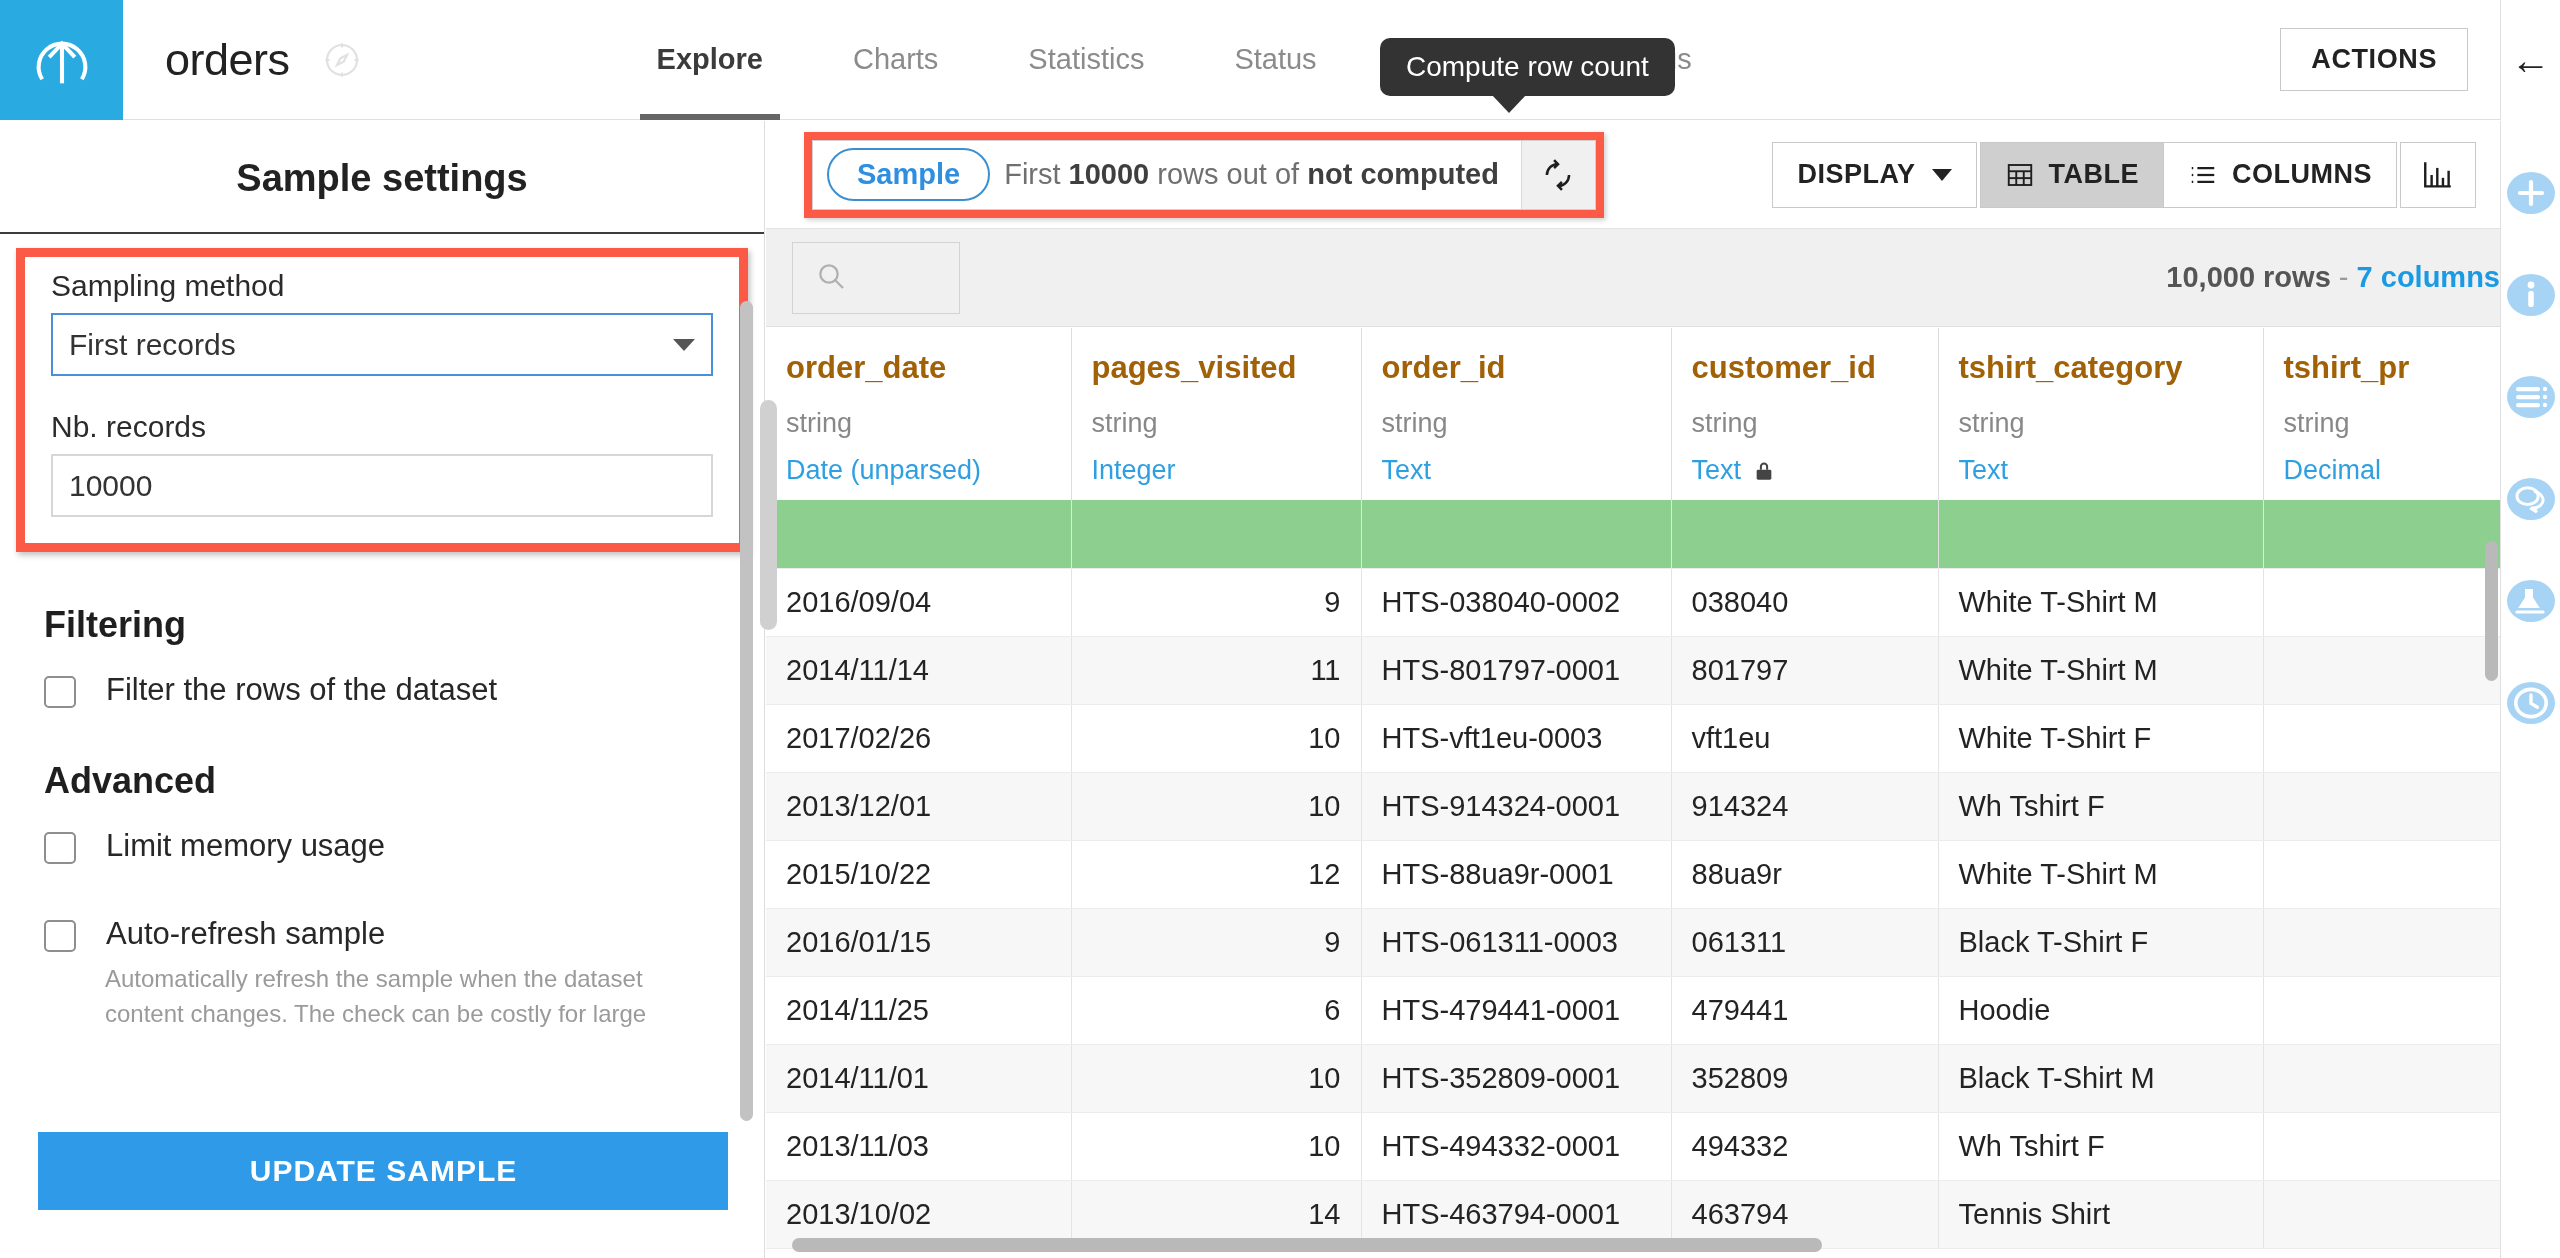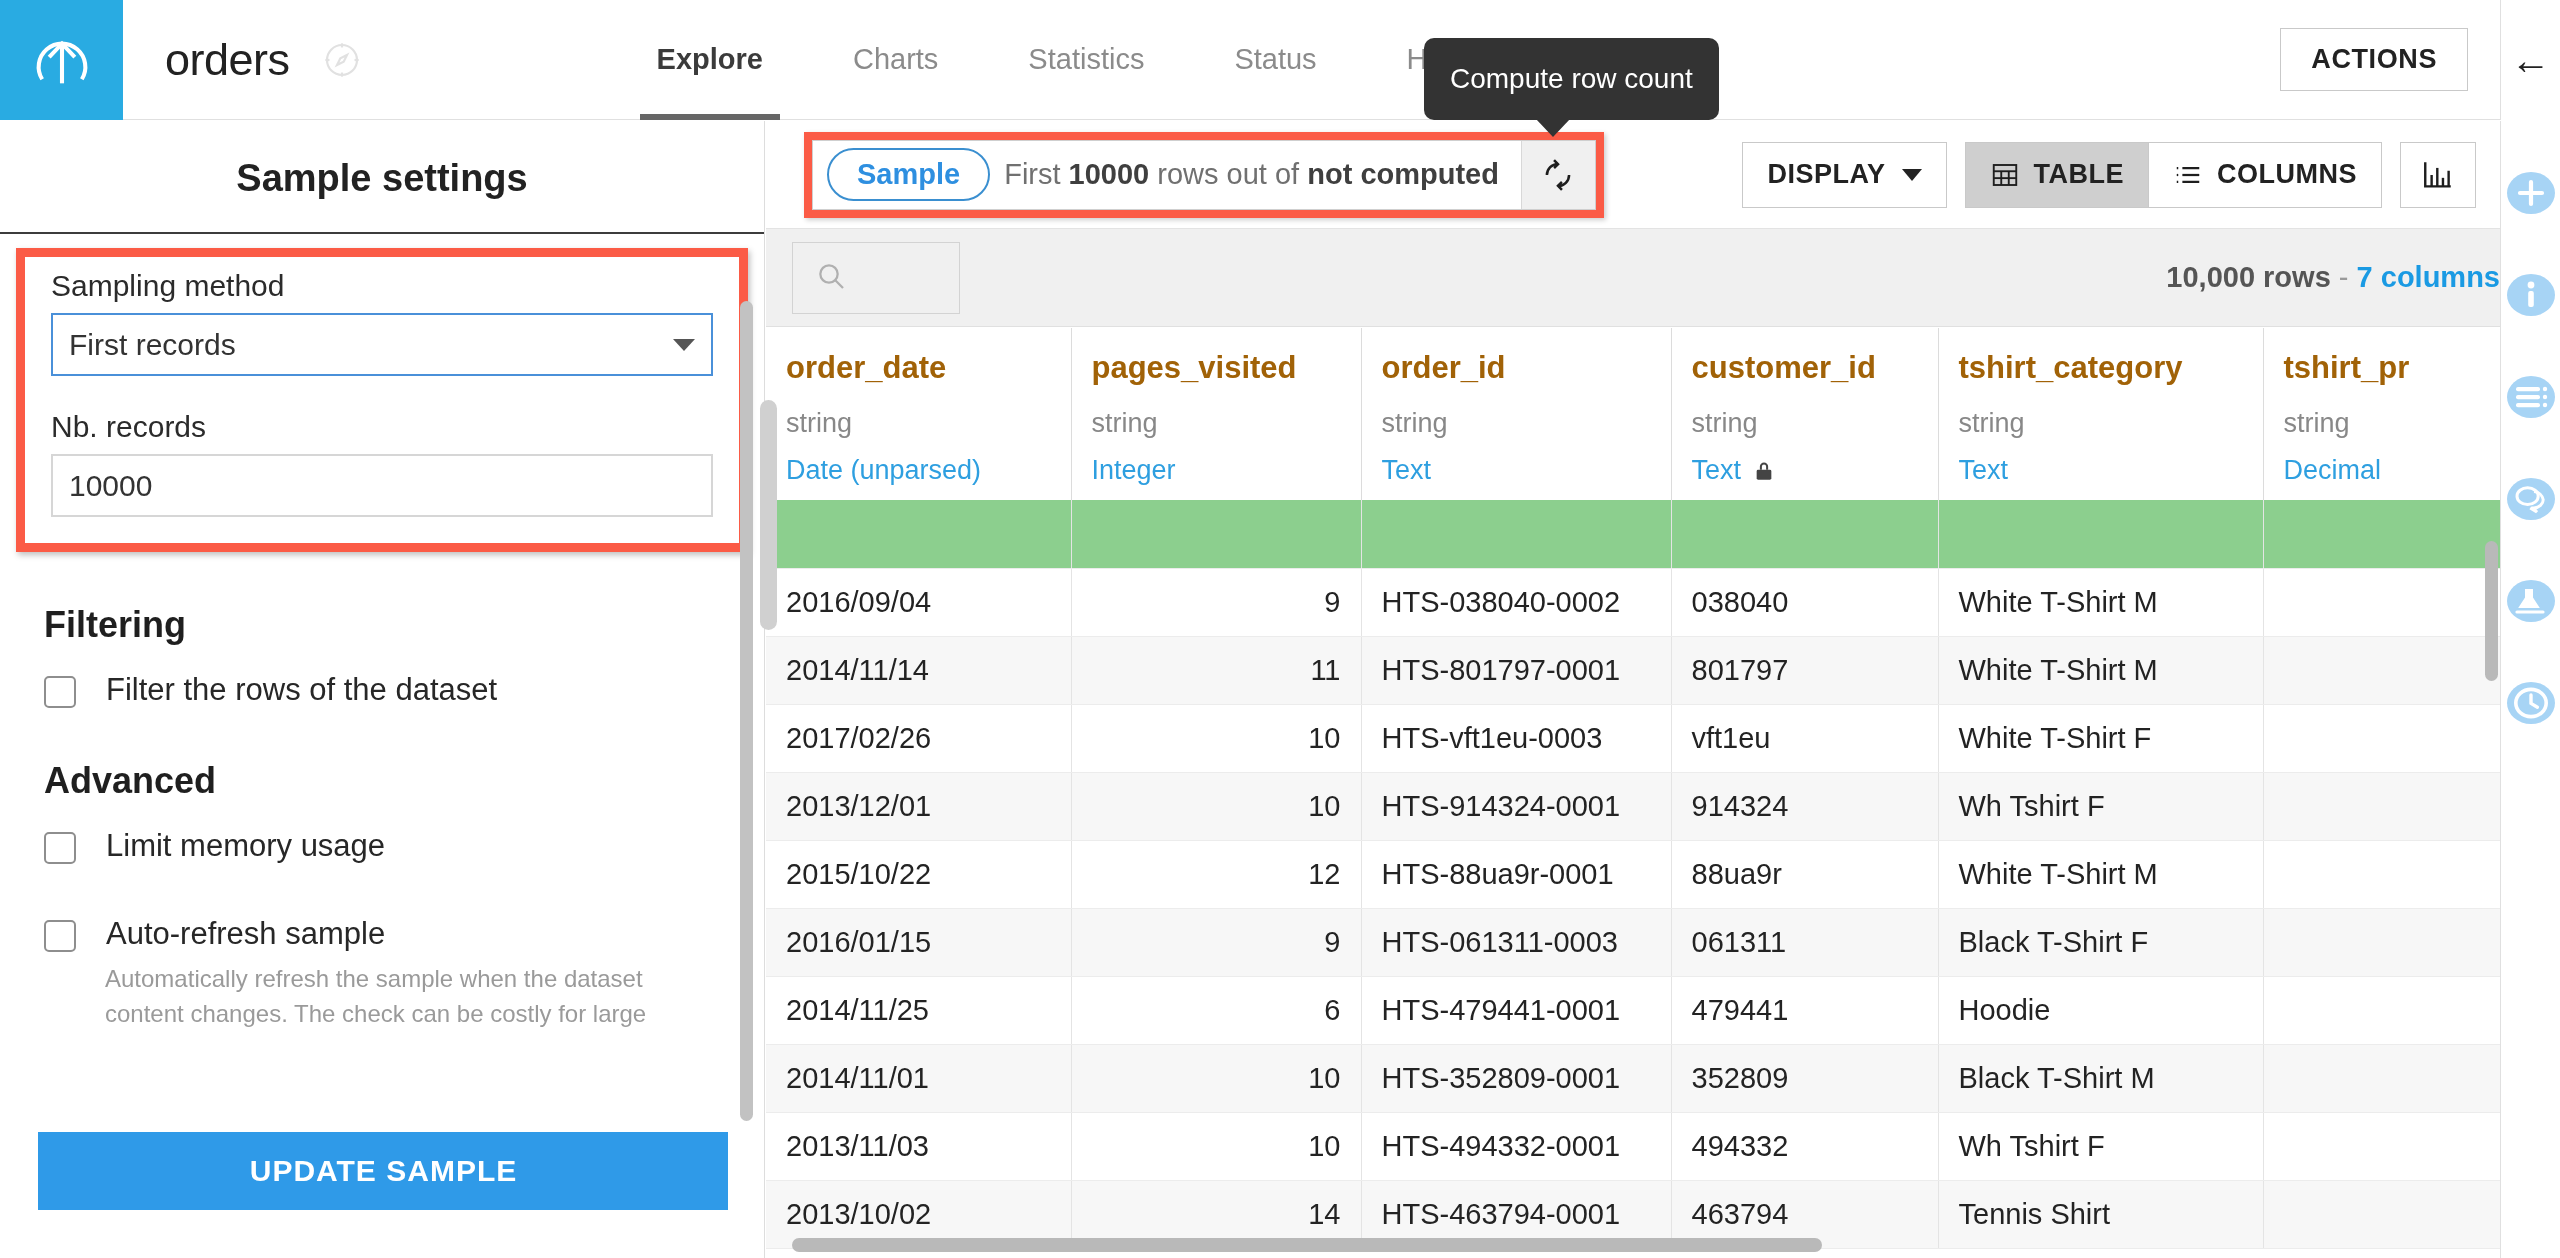--- a/index.html
+++ b/index.html
@@ -50,23 +50,23 @@
   }
   .backbar {
     position: absolute; top: 0; right: 0; width: 60px; height: 120px;
     border-left: 1px solid #e0e0e0; background:#fff;
     display: flex; align-items: center; justify-content: center;
     font-size: 40px; color: #222; cursor: pointer;
   }
 
   
   .tooltip {
-    position: absolute; left: 1424px; top: 38px; z-index: 60;
+    position: absolute; left: 1380px; top: 38px; z-index: 60;
     background: #333333; color: #fff; border-radius: 10px;
-    padding: 25px 26px; font-size: 28px; white-space: nowrap;
+    padding: 13px 26px; font-size: 28px; white-space: nowrap;
   }
   .tooltip::after {
     content: ""; position: absolute; left: 112px; bottom: -17px;
     border-left: 17px solid transparent; border-right: 17px solid transparent;
     border-top: 18px solid #333333;
   }
 
   
   .left-panel {
     position: absolute; left: 0; top: 121px; width: 765px; height: 1137px;
@@ -152,21 +152,21 @@
     font-size: 29px; font-weight: 700; padding: 8px 28px; margin: 0 14px;
     background: #fff; cursor: pointer; white-space: nowrap;
   }
   .sample-text { font-size: 29px; color: #707070; white-space: nowrap; padding-right: 22px; }
   .sample-text b { color: #3f3f3f; font-weight: 700; }
   .refresh-btn {
     width: 74px; height: 68px; background: #f0f0f0; border-left: 1px solid #d8d8d8;
     display: flex; align-items: center; justify-content: center; cursor: pointer;
   }
 
-  .toolbar-right { margin-left: auto; display: flex; align-items: center; gap: 18px; }
+  .toolbar-right { margin-left: auto; display: flex; align-items: center; gap: 3px; }
   .tb-btn {
     border: 1px solid #c9c9c9; background: #fff; height: 66px;
     display: flex; align-items: center; padding: 0 24px; cursor: pointer;
     font-size: 27px; font-weight: 700; color: #222; letter-spacing: .5px;
     white-space: nowrap; font-family: "Liberation Sans", sans-serif;
   }
   .tb-group { display: flex; }
   .tb-group .tb-btn { border-right: none; }
   .tb-group .tb-btn:last-child { border-right: 1px solid #c9c9c9; }
   .tb-btn.active { background: #cfcfcf; text-align: center; }

